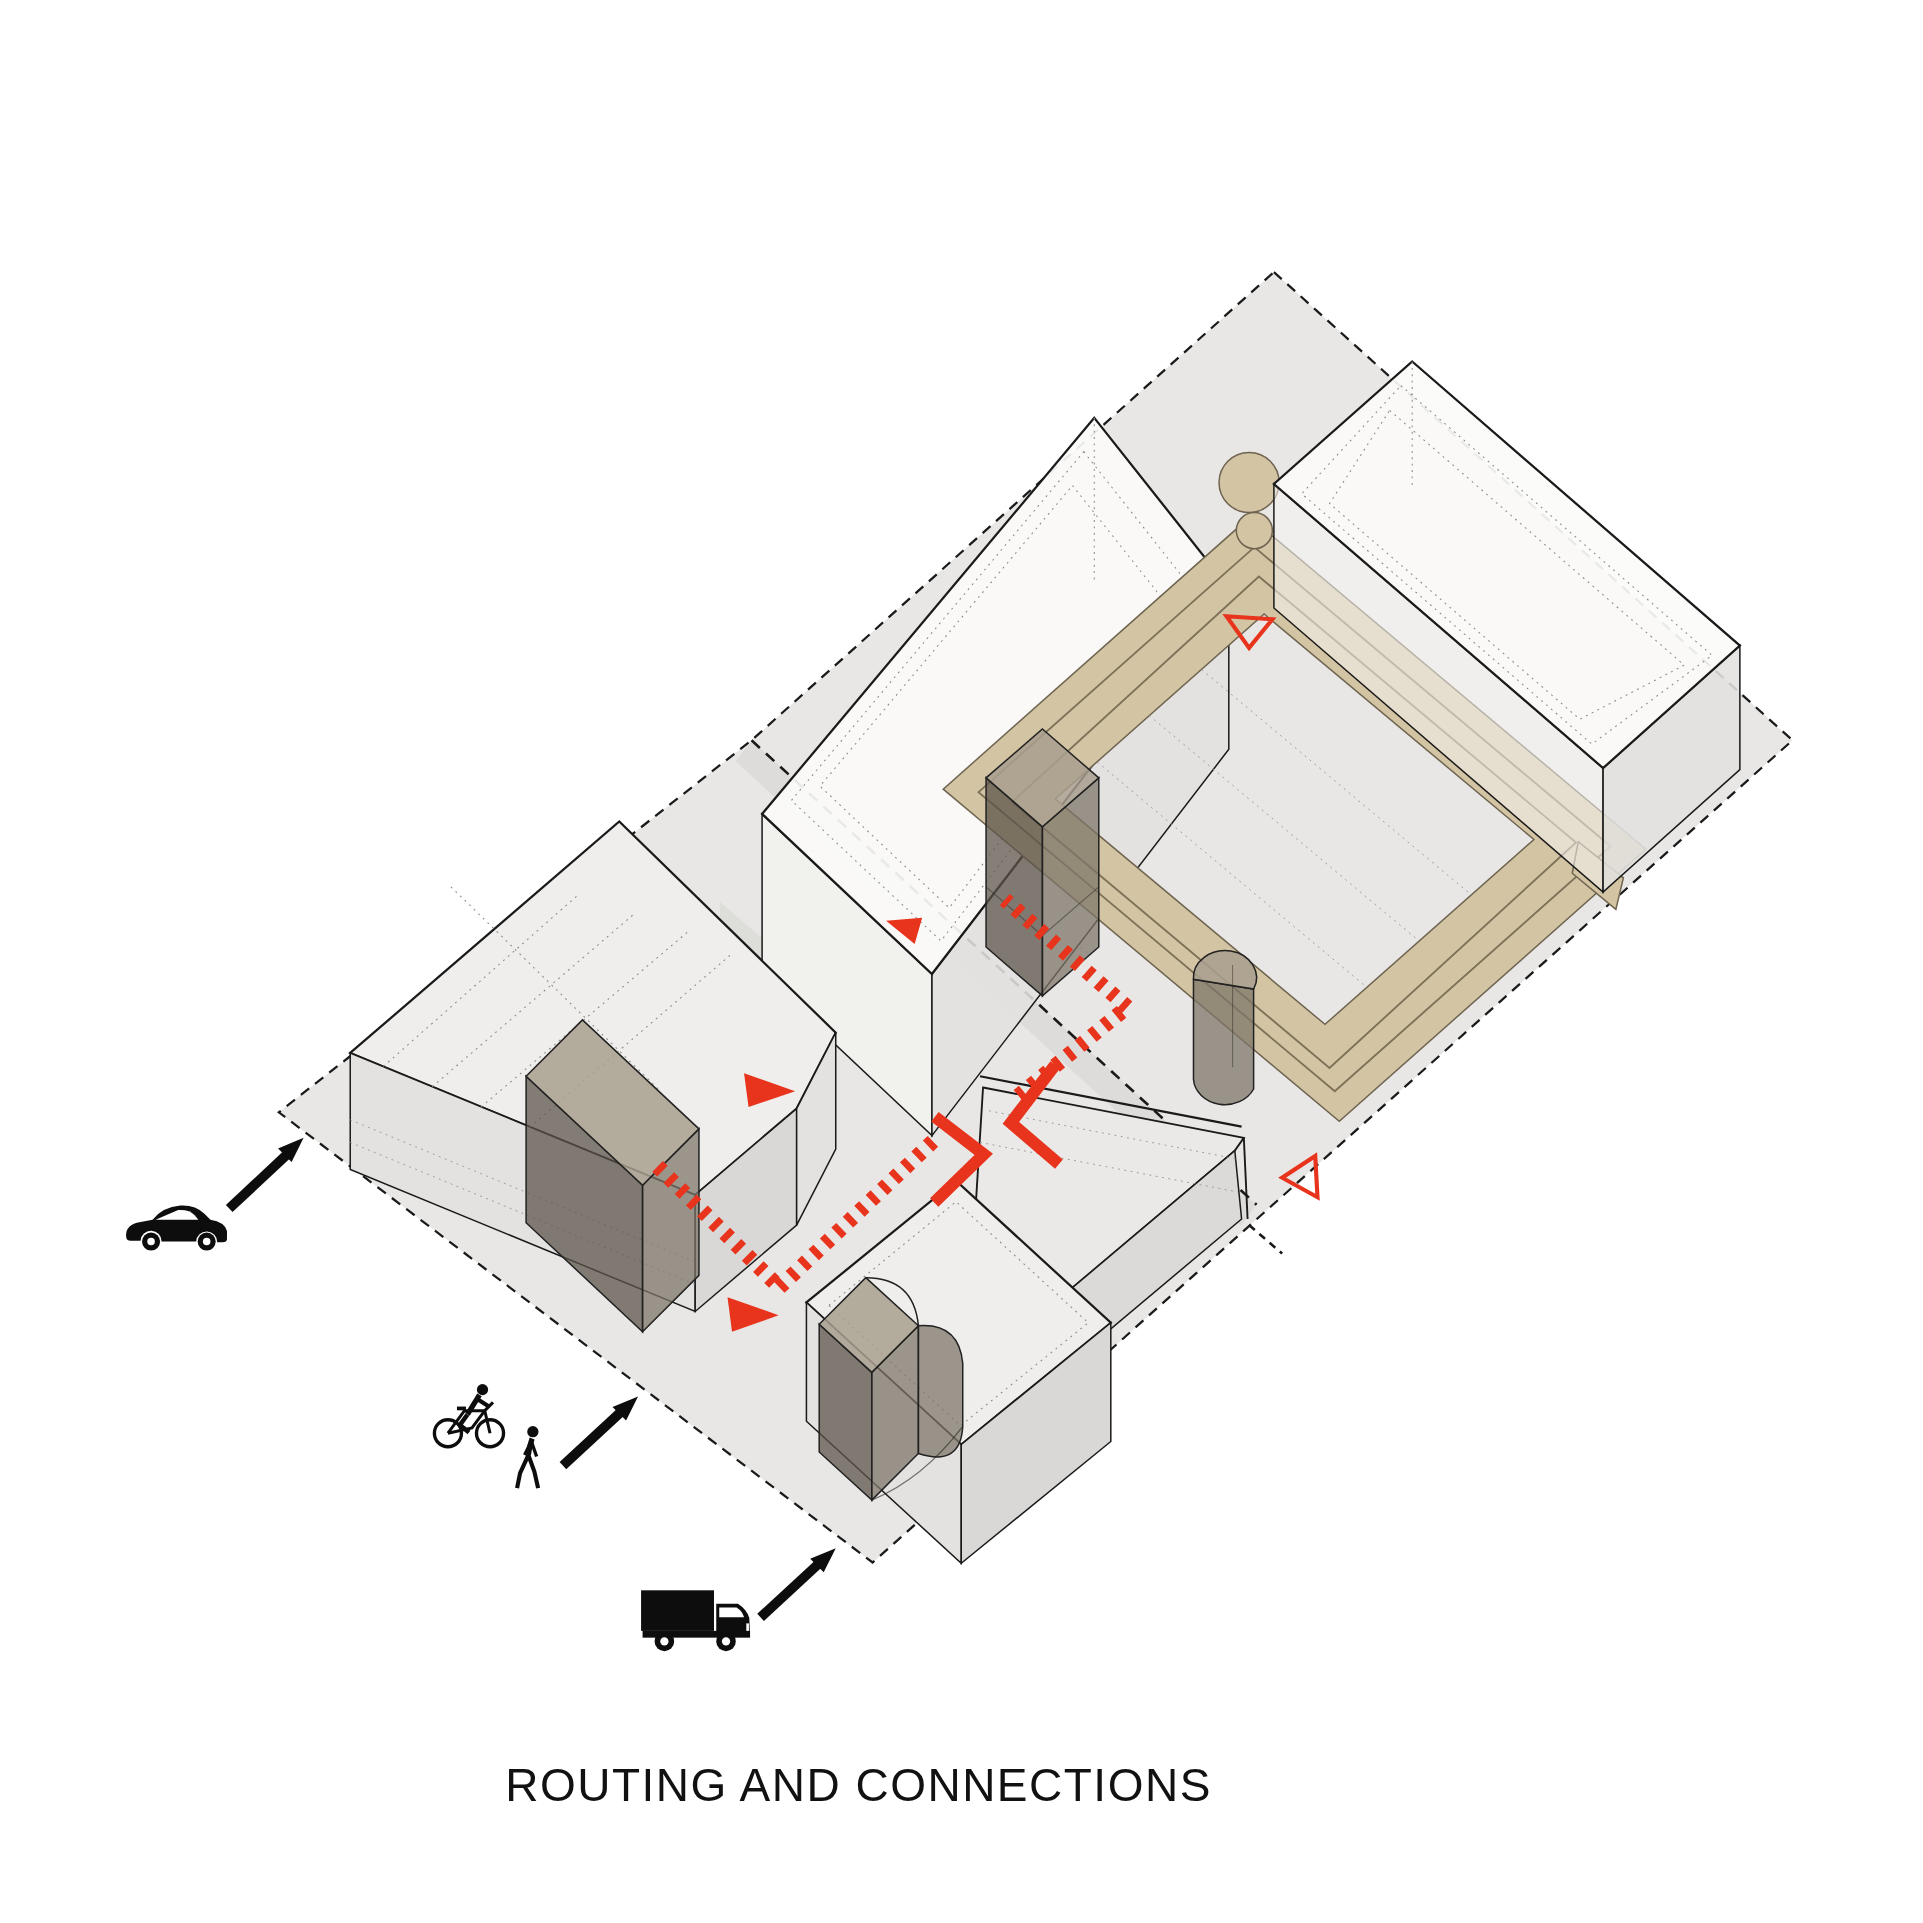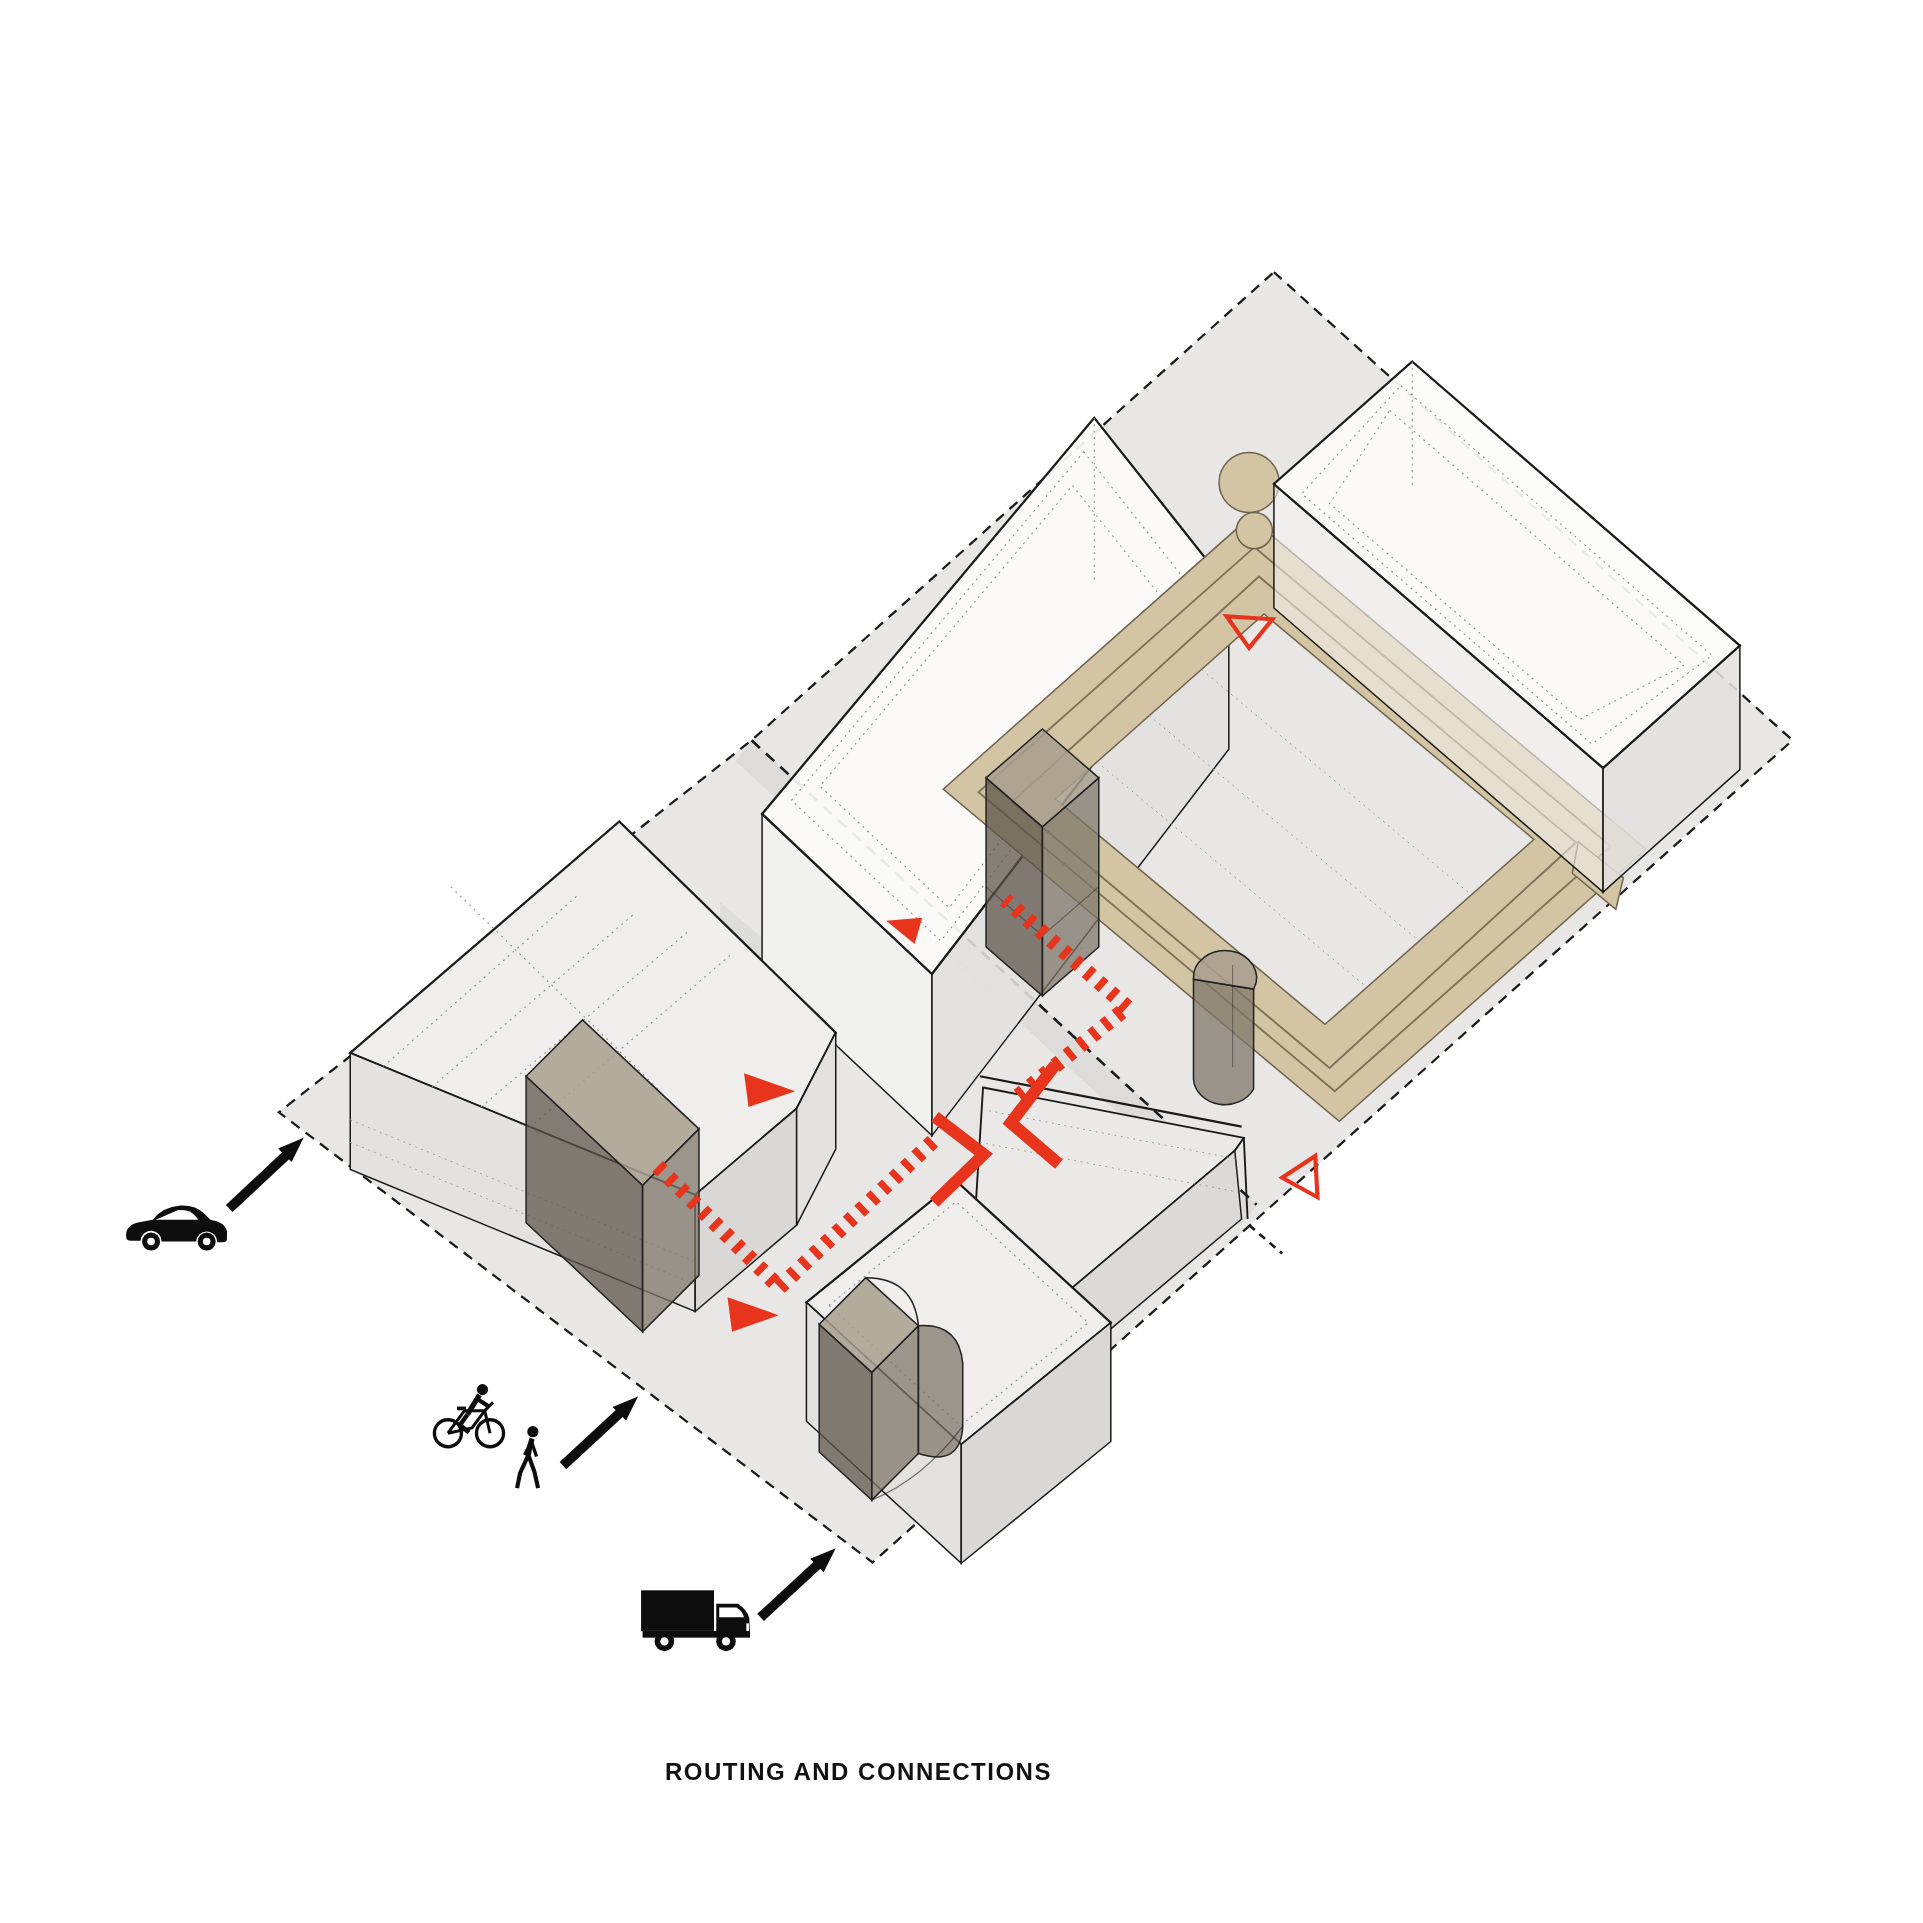--- a/index.html
+++ b/index.html
@@ -10,21 +10,21 @@
     --site-gray:#e8e7e5;
     --line-black:#1a1a1a;
     --building-white:#fbfbfa;
   }
   html,body{margin:0;padding:0;background:#ffffff;}
   .stage{position:relative;width:1924px;height:1924px;background:#ffffff;overflow:hidden;
          font-family:"Liberation Sans", sans-serif;}
   .stage svg{position:absolute;left:0;top:0;}
   .diagram-title{
     position:absolute;left:0;top:1758px;width:1717px;text-align:center;
-    font-size:24px;letter-spacing:1.5px;color:#111;font-weight:700;
+    font-size:46px;letter-spacing:1.5px;color:#111;font-weight:400;
   }
   
   .site{fill:var(--site-gray);stroke:var(--line-black);stroke-width:3;
         stroke-dasharray:14 10;}
   .parceldash{fill:none;stroke:var(--line-black);stroke-width:3.5;stroke-dasharray:15 11;}
   .band{fill:#dddcda;}
   .edge{stroke:var(--line-black);fill:none;}
   .dots{stroke:#8a8a88;stroke-width:1.4;stroke-dasharray:2.5 6;fill:none;}
   .dotsl{stroke:#9a9a98;stroke-width:1.3;stroke-dasharray:2.5 6;fill:none;}
   .roof{fill:var(--building-white);fill-opacity:.92;stroke:var(--line-black);stroke-width:3;}

